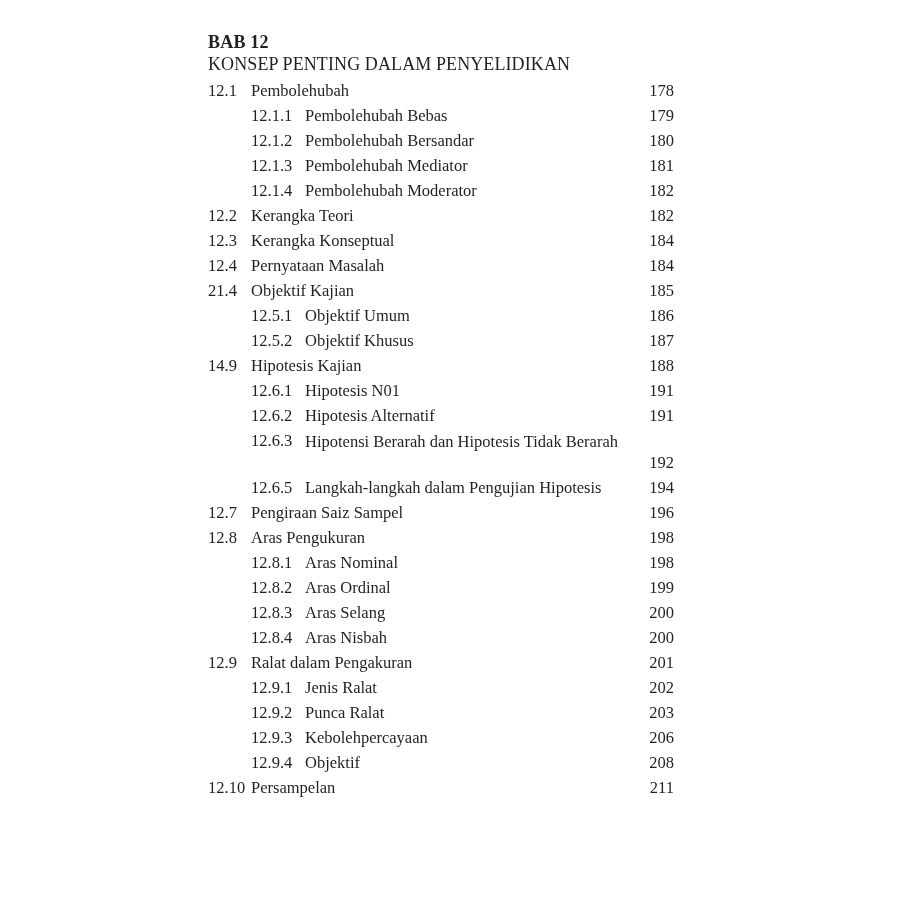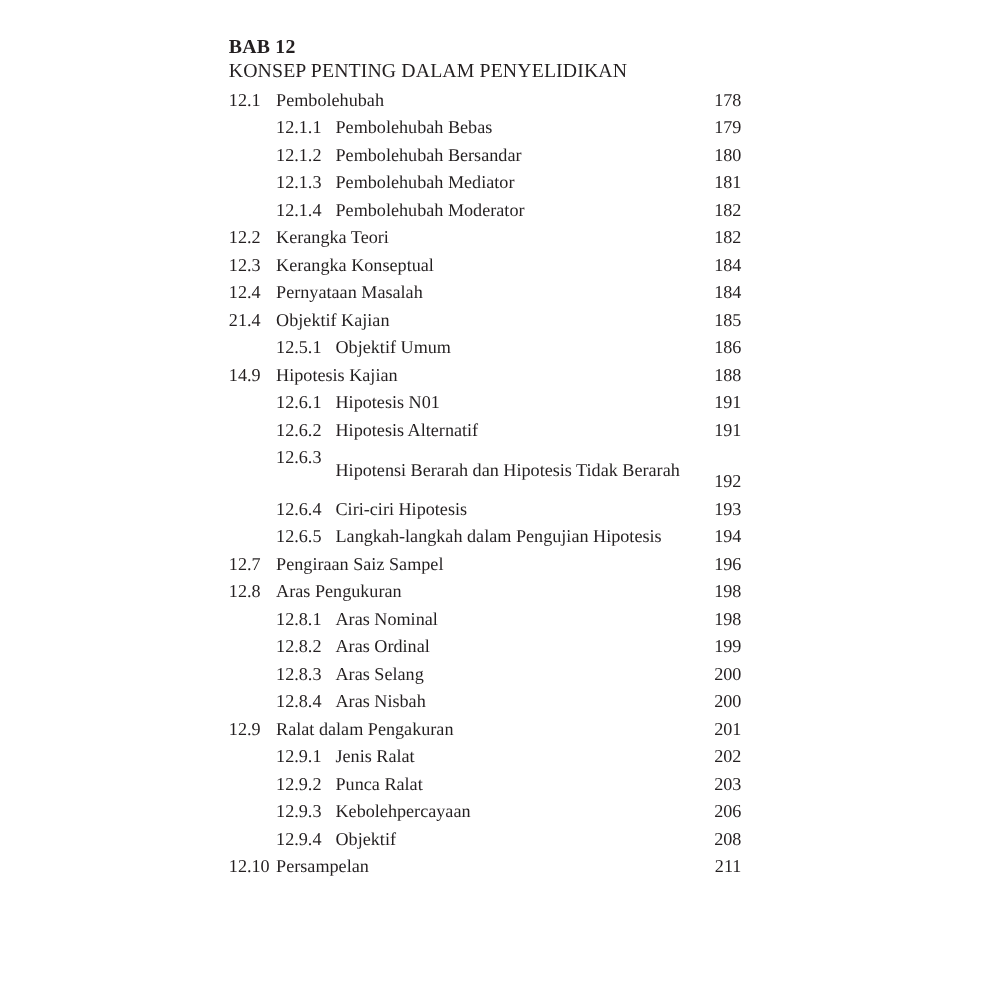--- a/index.html
+++ b/index.html
@@ -7,21 +7,21 @@
          font-family:"Liberation Serif", "DejaVu Serif", serif; color:#231f20; }
   .page { position:absolute; left:0; top:0; width:900px; height:900px; }
   .chapter-label { position:absolute; left:208px; top:31px; font-weight:bold; font-size:18px; line-height:22px; letter-spacing:0.2px;text-align:right; }
   .chapter-title { position:absolute; left:208px; top:53px; font-weight:normal; font-size:18px; line-height:22px; letter-spacing:0.1px; }
   .toc { position:absolute; left:208px; top:78px; width:466px; }
   .row { position:relative; height:25px; font-size:16.5px; line-height:25px; white-space:nowrap; }
   .row.wrap { height:47px; }
   .num { position:absolute; left:0; }
   .title { position:absolute; left:43px; }
   .row.sub .num { left:43px; }
-  .row.sub .title { left:97px; white-space:normal; width:330px; line-height:22px; top:14px; }
+  .row.sub .title { left:97px; white-space:normal; width:330px; line-height:22px; top:3px; }
   .row.sub:not(.wrap) .title { line-height:25px; top:0; white-space:nowrap; width:auto; }
   .page-num { position:absolute; right:0; bottom:0; line-height:25px; }
 </style>
 </head>
 <body>
 
 <div class="page">
   <div class="chapter-label">BAB 12</div>
   <div class="chapter-title">KONSEP PENTING DALAM PENYELIDIKAN</div>
   <div class="toc" id="toc">
@@ -68,44 +68,44 @@
       <div class="row">
         <span class="num">21.4</span>
         <span class="title">Objektif Kajian</span>
         <span class="page-num">185</span>
       </div>
       <div class="row sub">
         <span class="num">12.5.1</span>
         <span class="title">Objektif Umum</span>
         <span class="page-num">186</span>
       </div>
+      <div class="row sub">
+        <span class="num">12.5.2</span>
+        <span class="title">Objektif Khusus</span>
+        <span class="page-num">187</span>
+      </div>
       <div class="row">
         <span class="num">14.9</span>
         <span class="title">Hipotesis Kajian</span>
         <span class="page-num">188</span>
       </div>
       <div class="row sub">
         <span class="num">12.6.1</span>
         <span class="title">Hipotesis N01</span>
         <span class="page-num">191</span>
       </div>
       <div class="row sub">
         <span class="num">12.6.2</span>
         <span class="title">Hipotesis Alternatif</span>
         <span class="page-num">191</span>
       </div>
       <div class="row sub wrap">
         <span class="num">12.6.3</span>
         <span class="title">Hipotensi Berarah dan Hipotesis Tidak Berarah</span>
         <span class="page-num">192</span>
-      </div>
-      <div class="row sub">
-        <span class="num">12.6.4</span>
-        <span class="title">Ciri-ciri Hipotesis</span>
-        <span class="page-num">193</span>
       </div>
       <div class="row sub">
         <span class="num">12.6.5</span>
         <span class="title">Langkah-langkah dalam Pengujian Hipotesis</span>
         <span class="page-num">194</span>
       </div>
       <div class="row">
         <span class="num">12.7</span>
         <span class="title">Pengiraan Saiz Sampel</span>
         <span class="page-num">196</span>

